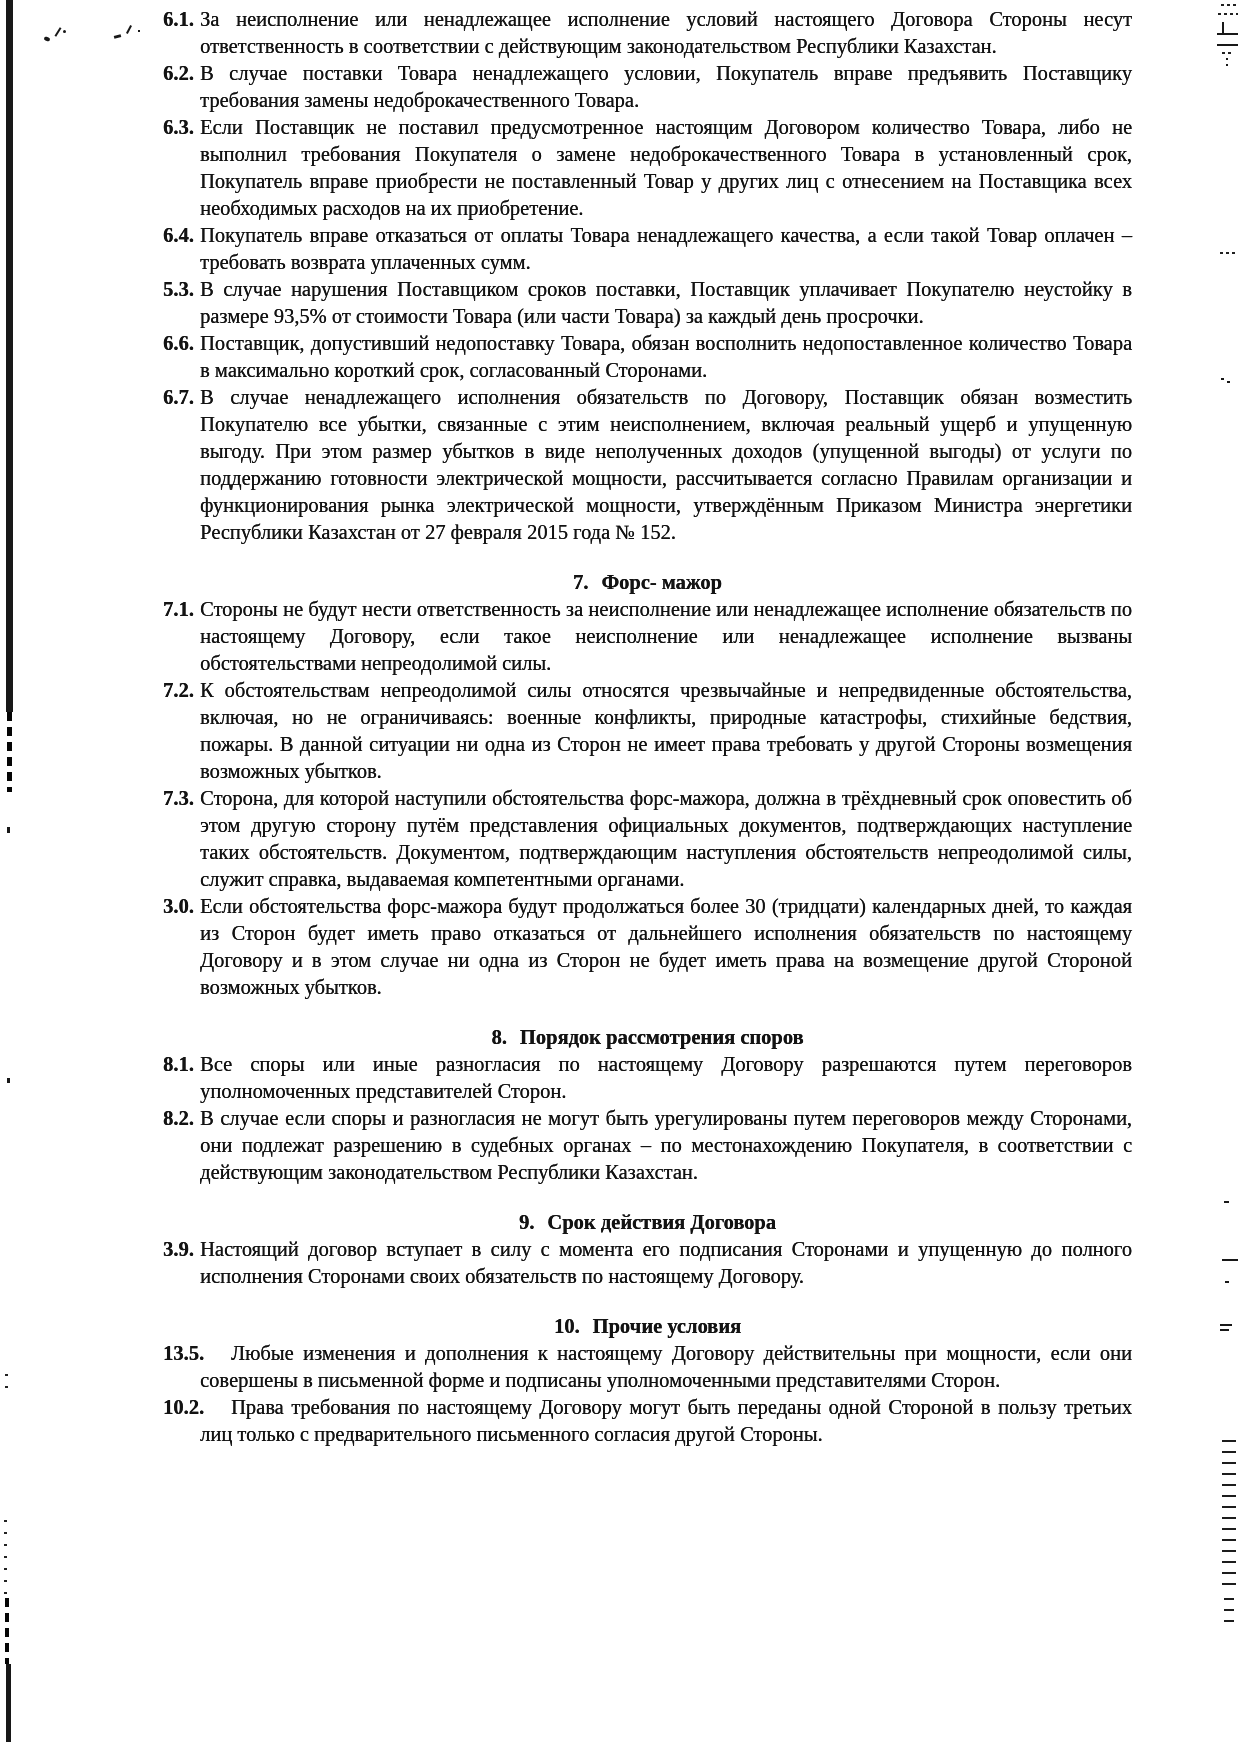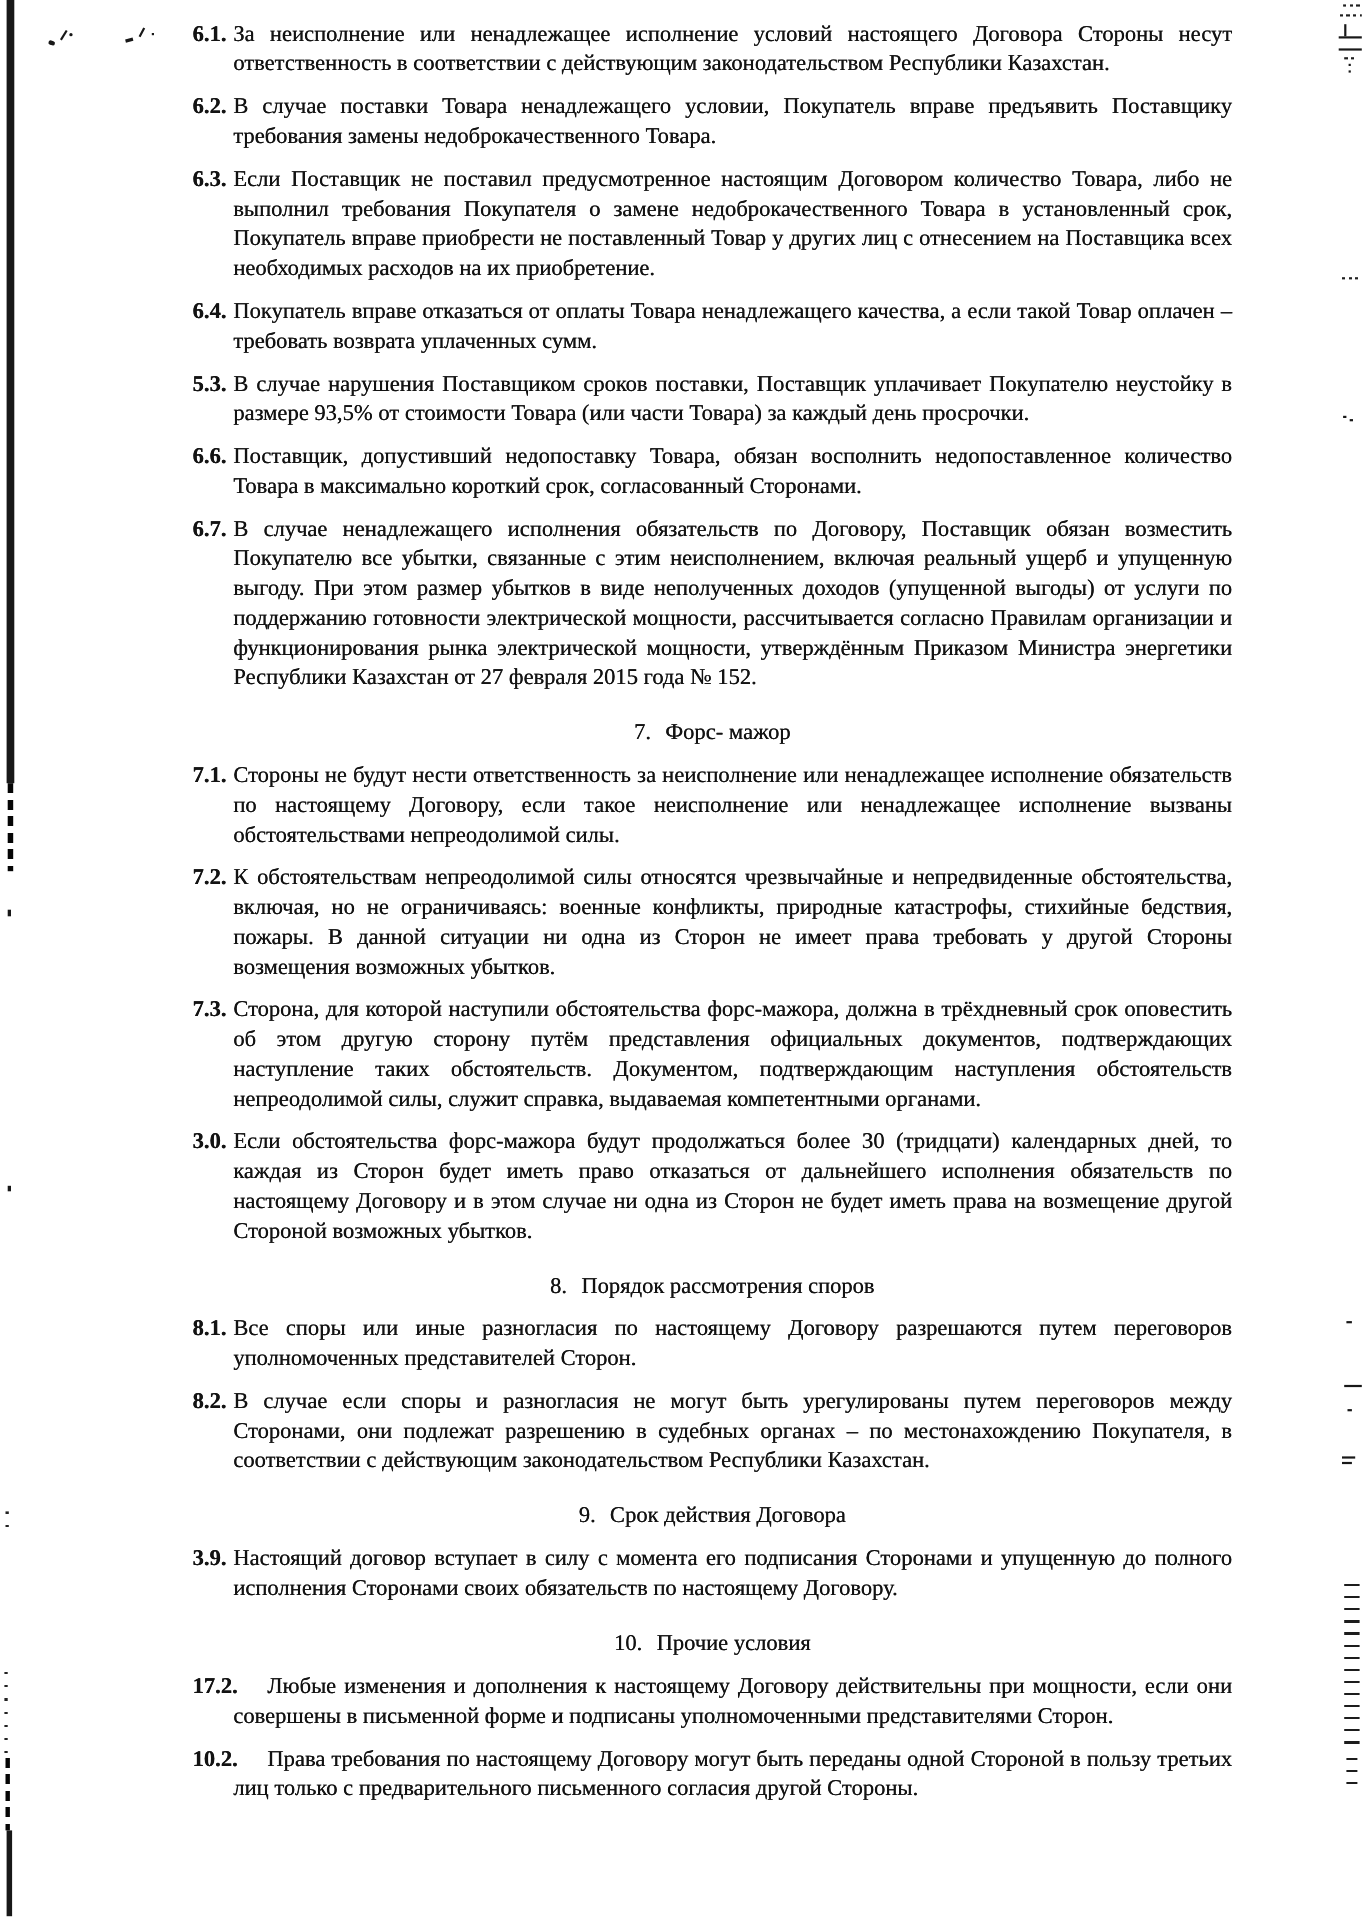--- a/index.html
+++ b/index.html
@@ -22,39 +22,39 @@
     left: 163px;
     top: 6px;
     width: 969px;
     font-family: "Liberation Serif", "DejaVu Serif", serif;
     font-size: 20.5px;
     line-height: 27px;
     color: #131313;
     text-shadow: 0.25px 0 0 currentColor;
   }
   .clause {
-    margin: 12px;
+    margin: 0;
     text-align: justify;
     padding-left: 37px;
   }
   .clause .num {
     display: inline-block;
     width: 37px;
     margin-left: -37px;
     font-weight: 700;
     text-align: left;
   }
   .clause.wide .num {
     width: 68px;
   }
   .sec-heading {
     margin: 23px 0 0 0;
     font-size: 20.5px;
     line-height: 27px;
-    font-weight: 400;
+    font-weight: 700;
     text-align: center;
   }
   .sec-heading .h-num { margin-right: 13px; }
 
   
   .art { position: absolute; background: #181818; }
   .art.dotline { background: repeating-linear-gradient(90deg, #202020 0 3px, transparent 3px 6px); }
   .art.tickcol { background: repeating-linear-gradient(180deg, #1c1c1c 0 2px, transparent 2px 11px); }
   .art.dashcol { background: repeating-linear-gradient(180deg, #050505 0 9px, transparent 9px 15px); }
   .art.dotcol  { background: repeating-linear-gradient(180deg, #222 0 2px, transparent 2px 12px); }
@@ -113,17 +113,17 @@
       <p class="clause"><span class="num">7.1.</span><span>Стороны не будут нести ответственность за неисполнение или ненадлежащее исполнение обязательств по настоящему Договору, если такое неисполнение или ненадлежащее исполнение вызваны обстоятельствами непреодолимой силы.</span></p>
       <p class="clause"><span class="num">7.2.</span><span>К обстоятельствам непреодолимой силы относятся чрезвычайные и непредвиденные обстоятельства, включая, но не ограничиваясь: военные конфликты, природные катастрофы, стихийные бедствия, пожары. В данной ситуации ни одна из Сторон не имеет права требовать у другой Стороны возмещения возможных убытков.</span></p>
       <p class="clause"><span class="num">7.3.</span><span>Сторона, для которой наступили обстоятельства форс-мажора, должна в трёхдневный срок оповестить об этом другую сторону путём представления официальных документов, подтверждающих наступление таких обстоятельств. Документом, подтверждающим наступления обстоятельств непреодолимой силы, служит справка, выдаваемая компетентными органами.</span></p>
       <p class="clause"><span class="num">3.0.</span><span>Если обстоятельства форс-мажора будут продолжаться более 30 (тридцати) календарных дней, то каждая из Сторон будет иметь право отказаться от дальнейшего исполнения обязательств по настоящему Договору и в этом случае ни одна из Сторон не будет иметь права на возмещение другой Стороной возможных убытков.</span></p>
       <h2 class="sec-heading"><span class="h-num">8.</span><span>Порядок рассмотрения споров</span></h2>
       <p class="clause"><span class="num">8.1.</span><span>Все споры или иные разногласия по настоящему Договору разрешаются путем переговоров уполномоченных представителей Сторон.</span></p>
       <p class="clause"><span class="num">8.2.</span><span>В случае если споры и разногласия не могут быть урегулированы путем переговоров между Сторонами, они подлежат разрешению в судебных органах – по местонахождению Покупателя, в соответствии с действующим законодательством Республики Казахстан.</span></p>
       <h2 class="sec-heading"><span class="h-num">9.</span><span>Срок действия Договора</span></h2>
       <p class="clause"><span class="num">3.9.</span><span>Настоящий договор вступает в силу с момента его подписания Сторонами и упущенную до полного исполнения Сторонами своих обязательств по настоящему Договору.</span></p>
       <h2 class="sec-heading"><span class="h-num">10.</span><span>Прочие условия</span></h2>
-      <p class="clause wide"><span class="num">17.2.</span><span>Любые изменения и дополнения к настоящему Договору действительны при мощности, если они совершены в письменной форме и подписаны уполномоченными представителями Сторон.</span></p>
+      <p class="clause wide"><span class="num">13.5.</span><span>Любые изменения и дополнения к настоящему Договору действительны при мощности, если они совершены в письменной форме и подписаны уполномоченными представителями Сторон.</span></p>
       <p class="clause wide"><span class="num">10.2.</span><span>Права требования по настоящему Договору могут быть переданы одной Стороной в пользу третьих лиц только с предварительного письменного согласия другой Стороны.</span></p>
     </main>
 
 </div>
 
 </body></html>

